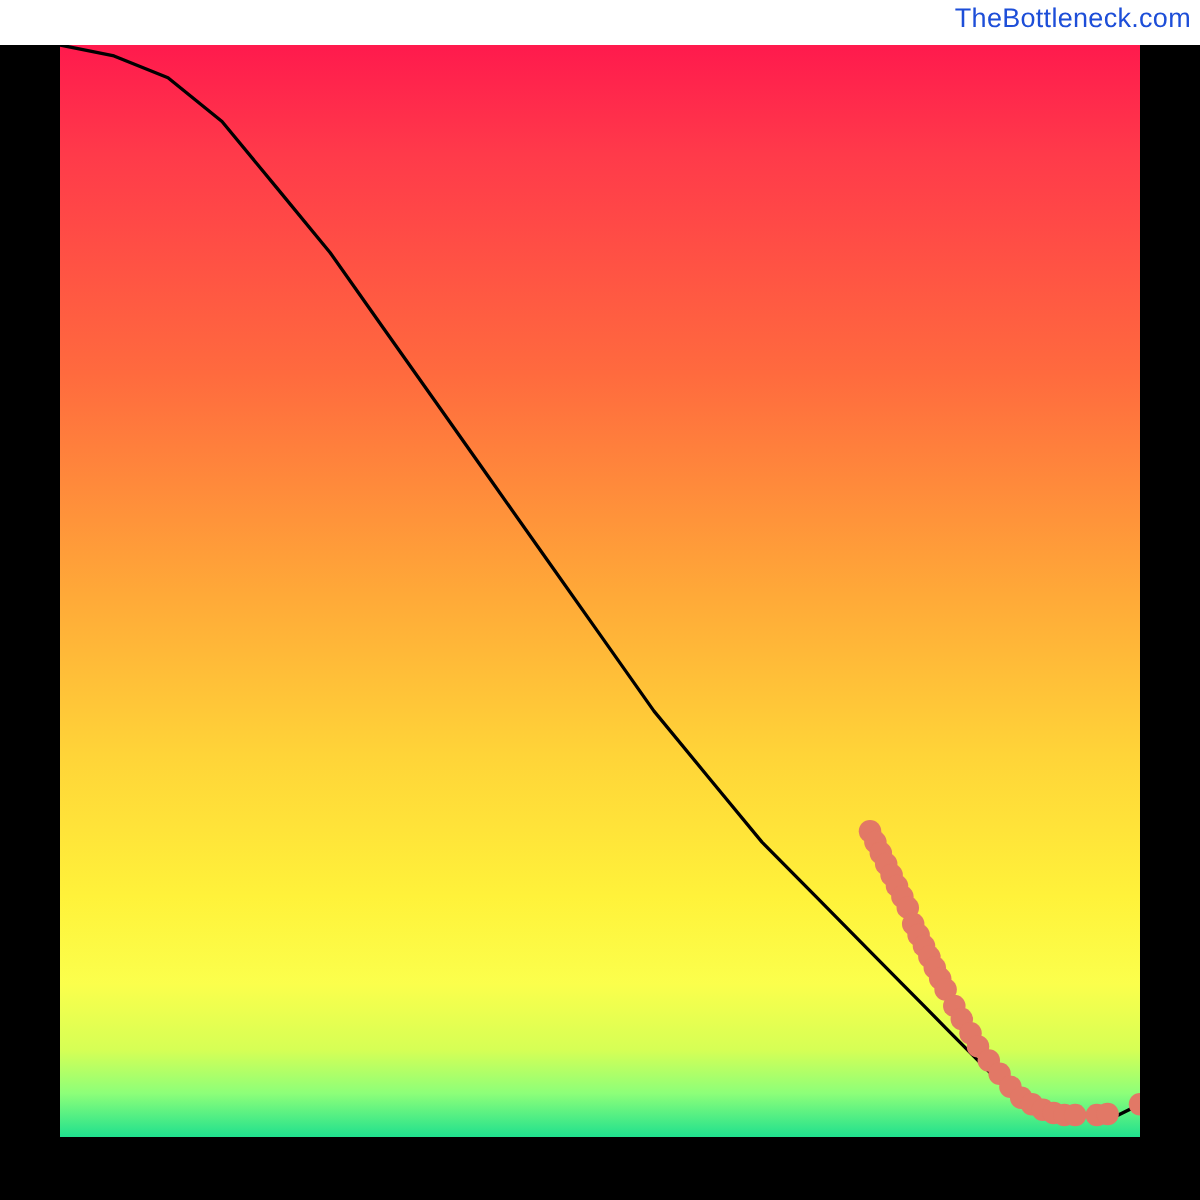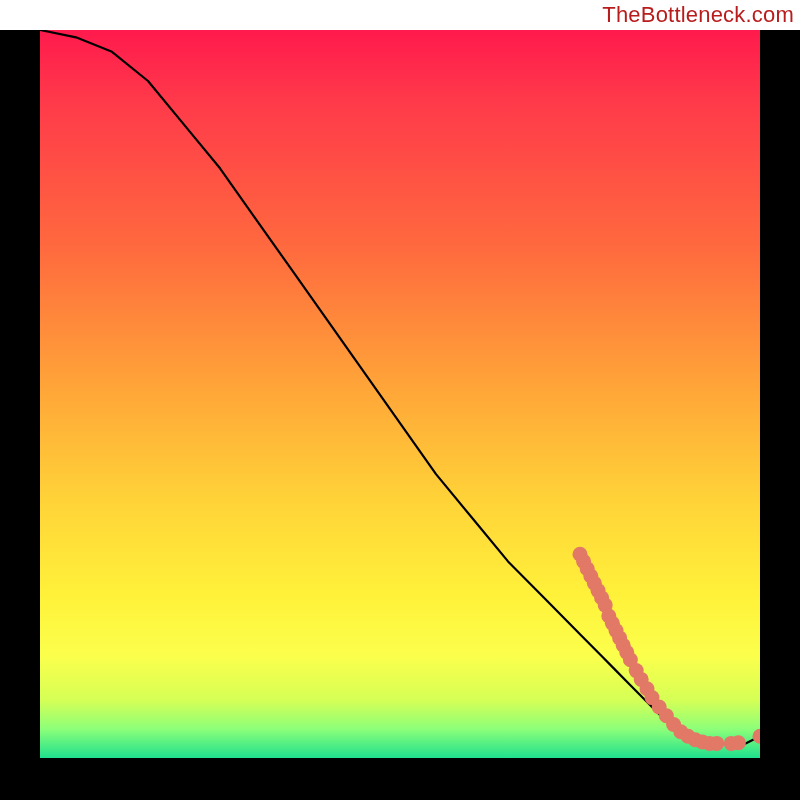--- a/index.html
+++ b/index.html
@@ -11,22 +11,22 @@
   .stage {
     width: 800px;
     height: 800px;
     position: relative;
     overflow: hidden;
   }
   .attribution {
     position: absolute;
     top: 2px;
     right: 6px;
-    font-size: 22px;
-    color: #b91c1c;
+    font-size: 18px;
+    color: #1d4ed8;
     font-weight: 400;
     letter-spacing: 0.2px;
   }
   .plot-outer {
     position: absolute;
     left: 0;
     top: 30px;
     width: 800px;
     height: 770px;
     background: #000;

